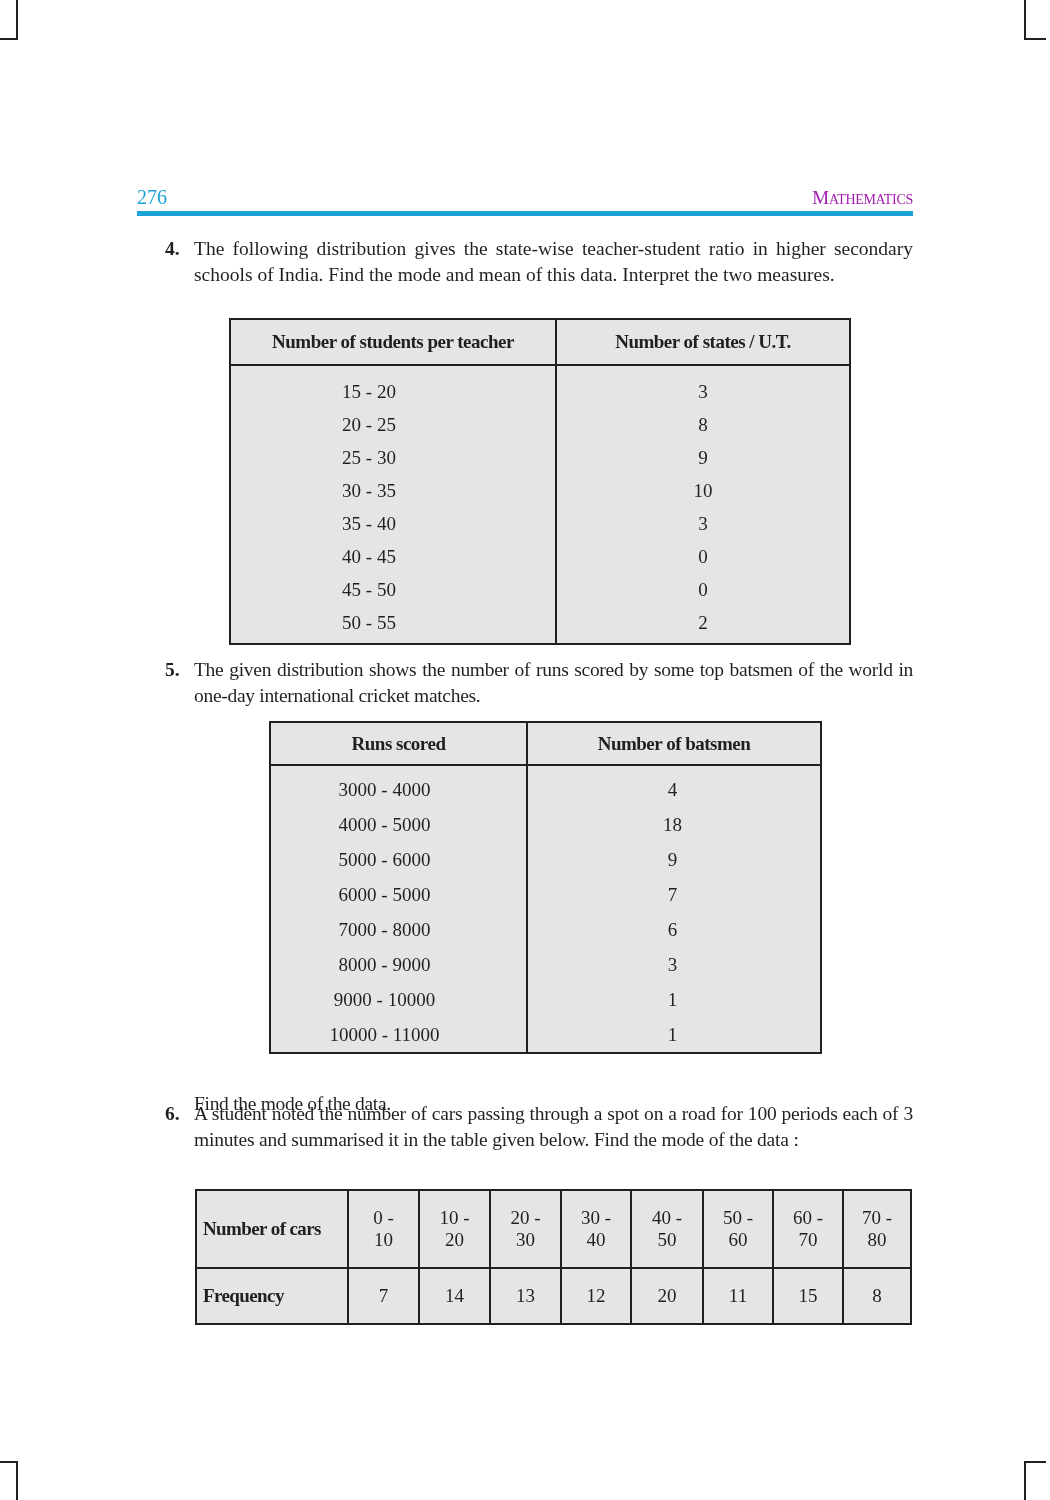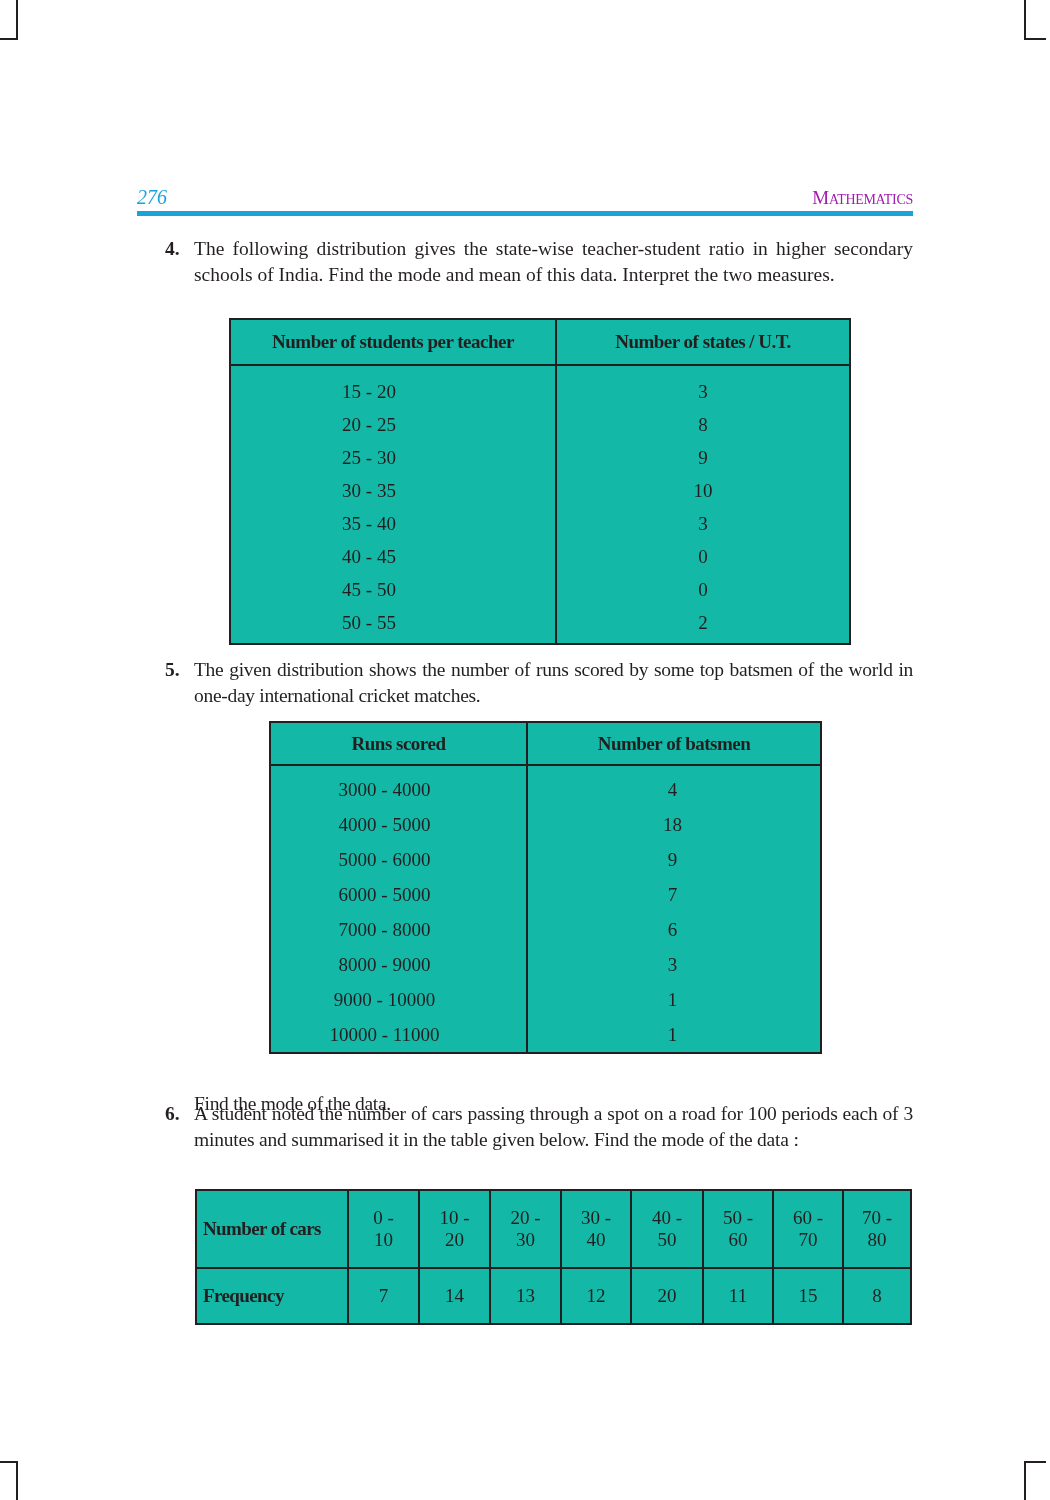--- a/index.html
+++ b/index.html
@@ -2,31 +2,31 @@
 <html><head>
 <meta charset="utf-8">
 <style>
   * { box-sizing: border-box; margin: 0; padding: 0; }
   html, body { width: 1050px; height: 1500px; background: #ffffff; overflow: hidden; }
   body { position: relative; font-family: "Liberation Serif", serif; color: #231f20; }
 
   .crop { position: absolute; background: #231f20; }
 
   .header { position: absolute; left: 137px; top: 186px; width: 776px; height: 32px; }
-  .page-num { position: absolute; left: 0; top: 0; font-size: 20px; color: #1aa3d9; font-style: italic; }
+  .page-num { position: absolute; left: 0; top: 0; font-size: 20px; color: #1aa3d9; }
   .subject { position: absolute; right: 0; top: 1px; font-size: 18px; color: #a21caf; letter-spacing: -0.3px; }
   .subject .cap { font-size: 19px; }
   .subject .sc { font-size: 14px; }
   .rule { position: absolute; left: 0; top: 25px; width: 776px; height: 5px; background: #1aa3d9; }
 
   .q { position: absolute; font-size: 19.5px; line-height: 26px; text-align: justify; }
   .q .num { position: absolute; left: -29px; top: 0; font-weight: bold; }
   .q p { text-align: justify; text-align-last: left; }
 
-  table.dt { position: absolute; border-collapse: collapse; background: #14b8a6; font-family: "Liberation Serif", serif; }
+  table.dt { position: absolute; border-collapse: collapse; background: #e5e5e5; font-family: "Liberation Serif", serif; }
   table.dt th, table.dt td { border: 2px solid #231f20; text-align: center; color: #231f20; }
   table.dt th { font-weight: bold; font-size: 19px; letter-spacing: -0.5px; }
   .vt td { border-top: none; border-bottom: none; font-size: 19px; }
   .vt .cell-stack div { height: 33px; line-height: 33px; }
 
   table.ht th, table.ht td { font-size: 19px; height: 44px; padding: 16px; }
   table.ht th.rowhead, table.ht td.rowhead { text-align: left; padding-left: 6px; font-weight: bold; letter-spacing: -0.6px; }
 </style>
 </head>
 <body>

